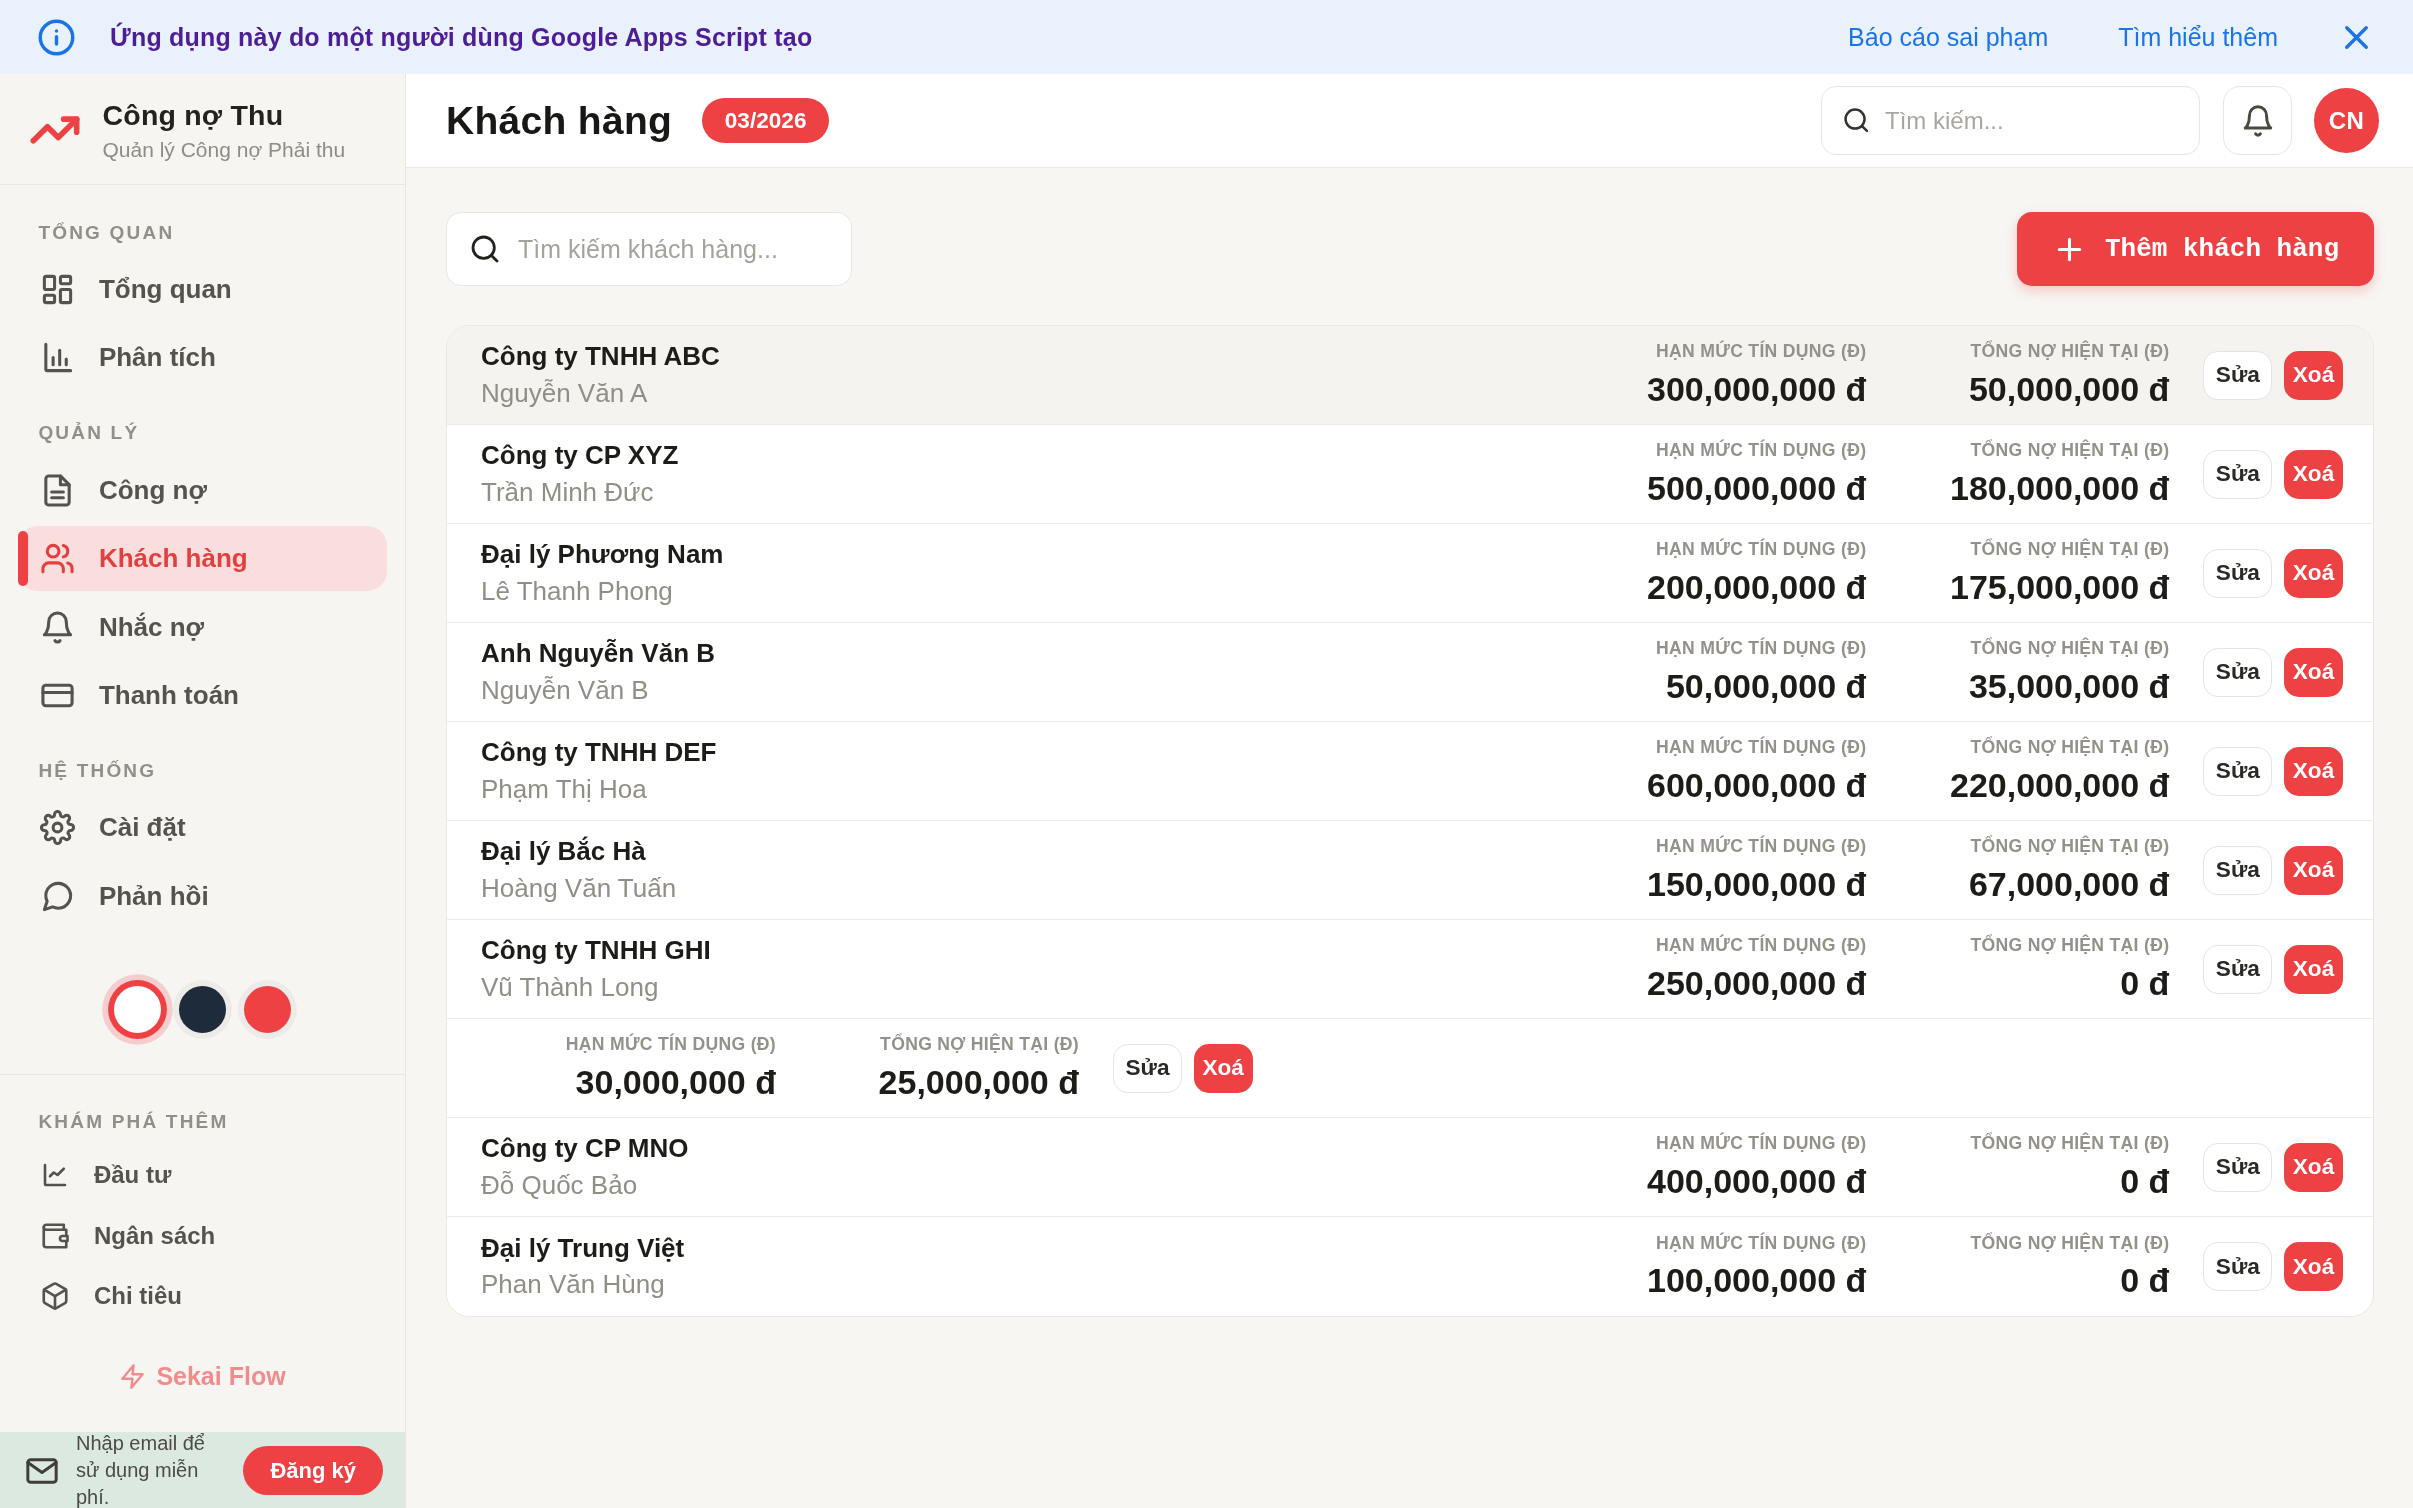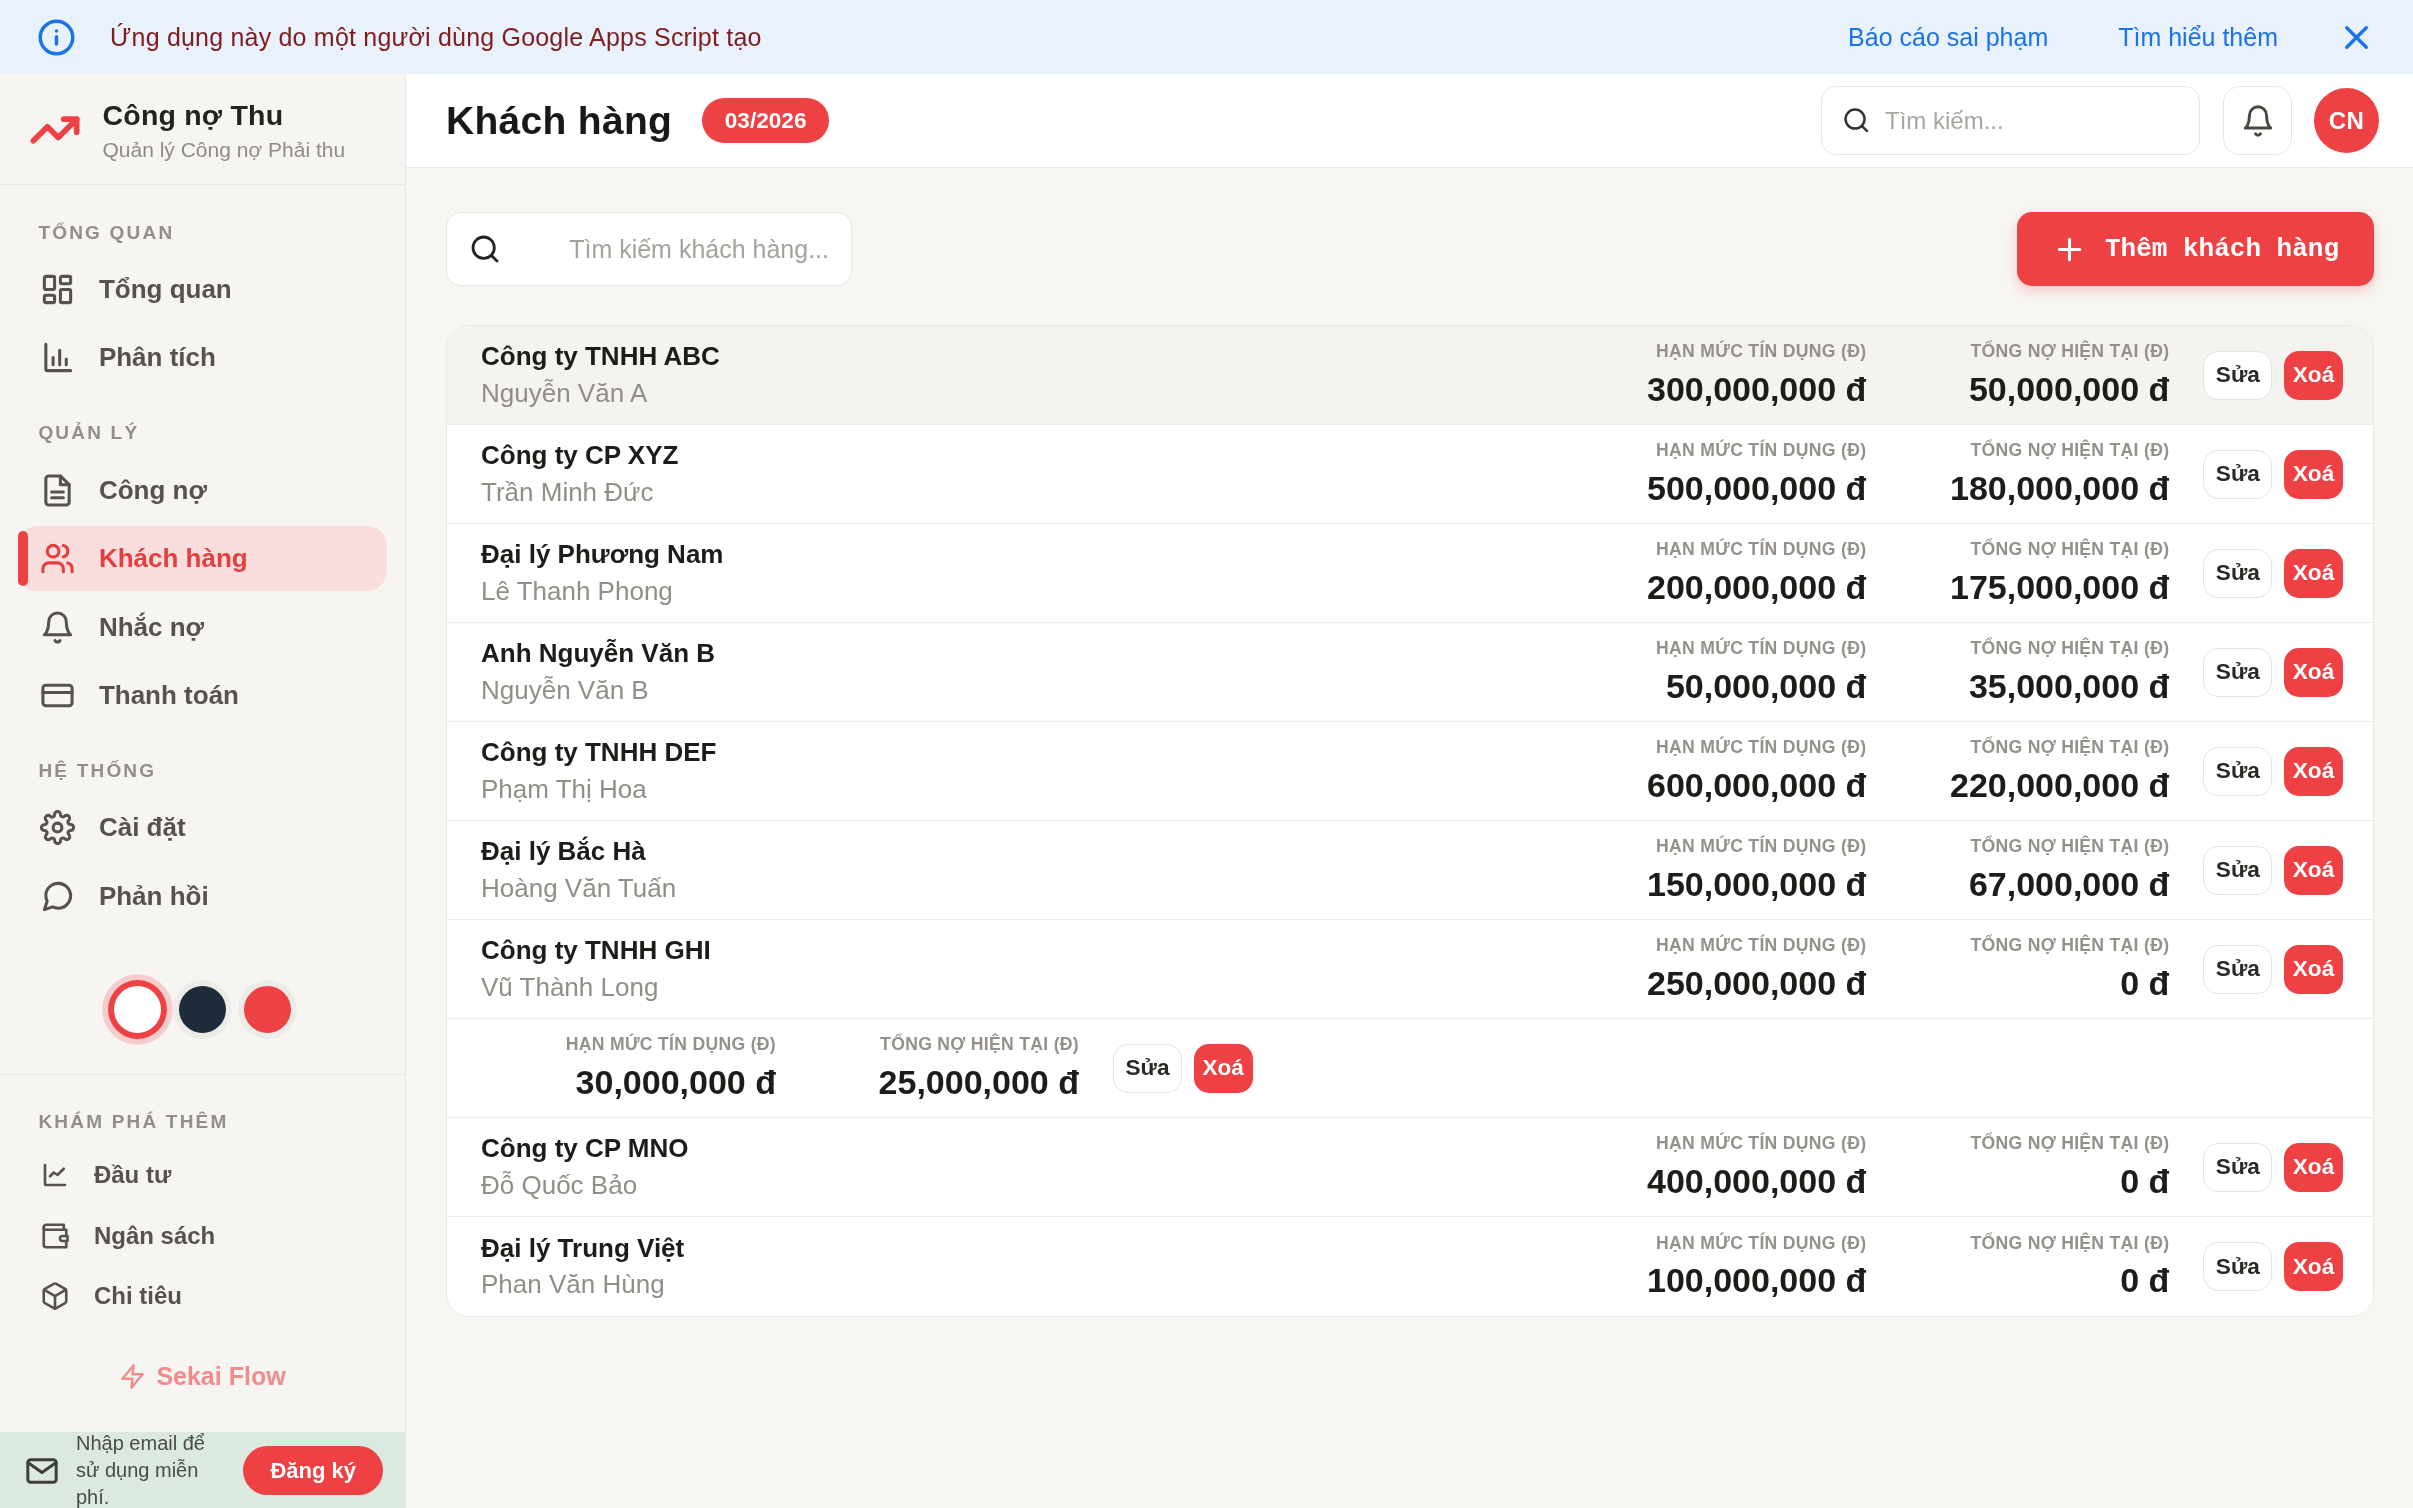--- a/index.html
+++ b/index.html
@@ -4,21 +4,21 @@
 <style>
   * { margin:0; padding:0; box-sizing:border-box; }
   html,body { width:2413px; height:1508px; overflow:hidden; }
   body { font-family:"Liberation Sans", sans-serif; background:#f7f6f3; color:#1e1d1a; }
   svg { display:block; }
   .ic { stroke:currentColor; fill:none; stroke-width:2.1; stroke-linecap:round; stroke-linejoin:round; }
 
   
   .banner { height:74px; background:#e9f1fd; display:flex; align-items:center; padding:0 37px; }
   .banner-info { width:39px; height:39px; color:#1a73e8; margin-right:34px; flex:none; }
-  .banner-text { font-size:25px; color:#7f1d1d; letter-spacing:0.2px; }
+  .banner-text { font-size:25px; color:#4c1d95; letter-spacing:0.2px;font-weight:bold; }
   .banner-spacer { flex:1; }
   .banner-link { font-size:25px; color:#1a73e8; font-weight:500; background:none; border:none; cursor:pointer; font-family:inherit; margin-left:70px; }
   .banner-close { width:39px; height:39px; color:#1a73e8; margin-left:59px; background:none; border:none; cursor:pointer; padding:0; }
 
   
   .app { display:flex; height:1435px; }
 
   
   .sidebar { width:406px; flex:none; background:#f6f5f2; border-right:1.7px solid #e8e6e1; display:flex; flex-direction:column; }
   .side-head { padding:25px 28.5px 22px 28.5px; border-bottom:1.7px solid #e8e6e1; display:flex; align-items:center; gap:22px; }
@@ -61,21 +61,21 @@
   .mh-search input { border:none; outline:none; background:transparent; font-size:24px; color:#35332e; width:100%; font-family:inherit; }
   .mh-search input::placeholder { color:#a9a6a0; }
   .bell-btn { width:69px; height:69px; border:1.7px solid #e8e6e1; background:#fff; border-radius:17px; margin-left:23.5px; display:flex; align-items:center; justify-content:center; color:#4a483f; cursor:pointer; }
   .bell-btn .s-ic { width:34px; height:34px; }
   .avatar { width:65px; height:65px; border-radius:50%; background:#ee4144; color:#fff; font-size:24px; font-weight:800; display:flex; align-items:center; justify-content:center; margin-left:22px; cursor:pointer; letter-spacing:0.4px; }
 
   .content { flex:1; padding:44px 39px 0 40px; overflow:hidden; }
   .toolbar { display:flex; align-items:center; justify-content:space-between; }
   .tb-search { width:406px; height:74px; background:#fff; border:1.7px solid #e8e6e1; border-radius:15px; display:flex; align-items:center; padding:0 22px; gap:17px; }
   .tb-search .s-ic { width:32px; height:32px; color:#23221e; flex:none; }
-  .tb-search input { border:none; outline:none; background:transparent; font-size:25px; color:#3b82f6; width:100%; font-family:inherit;text-align:right; }
+  .tb-search input { border:none; outline:none; background:transparent; font-size:25px; color:#3b82f6; width:100%; font-family:inherit; }
   .tb-search input::placeholder { color:#a5a29b; }
   .add-btn { height:74px; background:#ee4144; border:none; border-radius:15px; color:#fff; font-size:26px; font-weight:700; font-family:Liberation Mono, monospace; display:flex; align-items:center; gap:18.4px; padding:0 35px; cursor:pointer; box-shadow:0 5px 11.7px rgba(238,65,68,.25); }
   .add-btn .s-ic { width:35px; height:35px; }
 
   .table { margin-top:39px; background:#fff; border:1.7px solid #e9e7e2; border-radius:23.5px; overflow:hidden; }
   .row { height:99px; display:flex; align-items:center; padding:0 30px 0 34px; border-bottom:1.7px solid #edebe7; background:#fff; }
   .row:last-child { border-bottom:none; }
   .row.first { background:#f4f3ef;align-items:center; }
   .row-id { flex:1; min-width:0; }
   .r-name { font-size:26px; font-weight:700; color:#1d1c19; }

